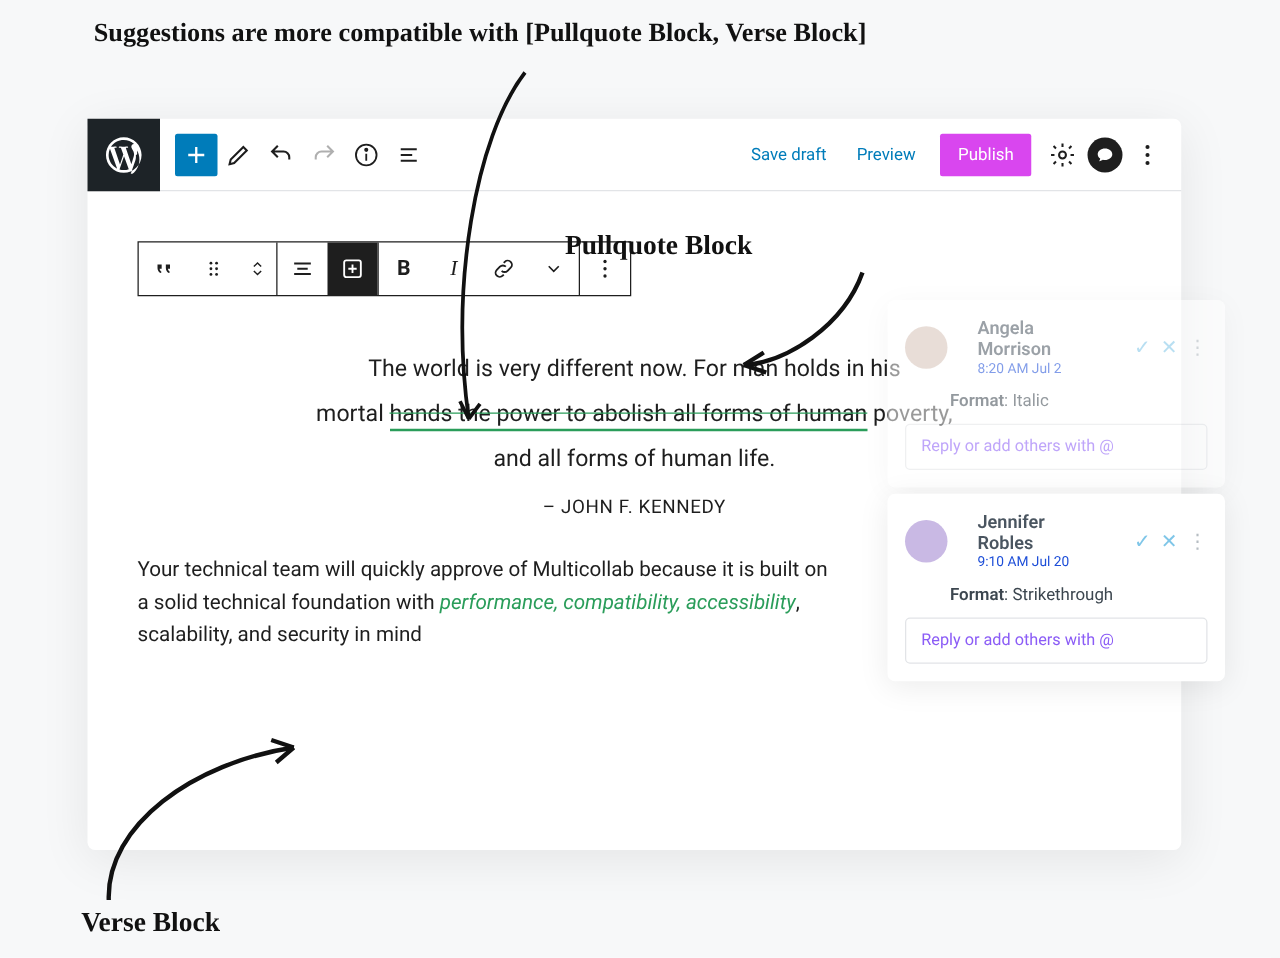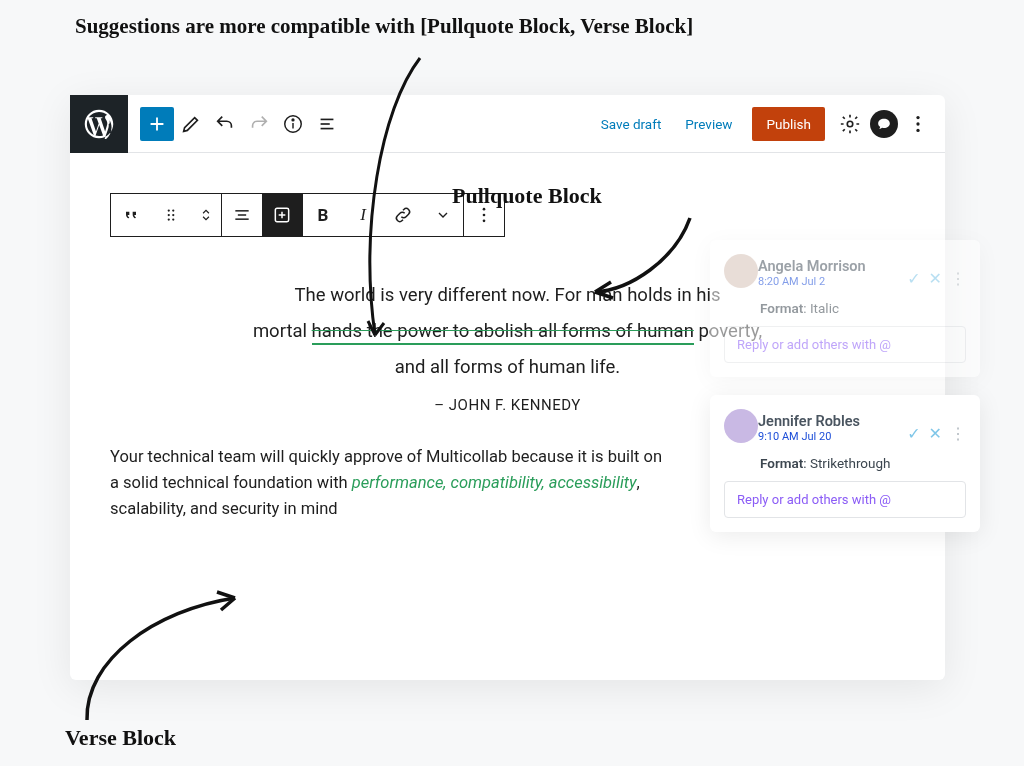--- a/index.html
+++ b/index.html
@@ -6,37 +6,37 @@
   html,body { width:1024px; height:766px; font-family: -apple-system, BlinkMacSystemFont, "Segoe UI", Roboto, sans-serif; background:#f7f8f9; overflow:hidden; position:relative;}
   .hand { font-family: "Segoe Script","Comic Sans MS",cursive; font-weight:600; color:#111; position:absolute; z-index:50;}
   .editor-window { position:absolute; left:70px; top:95px; width:875px; height:585px; background:#fff; border-radius:6px; box-shadow:0 8px 40px rgba(0,0,0,.08);}
   .topbar { height:58px; border-bottom:1px solid #e2e4e7; display:flex; align-items:center; padding:0 10px 0 0;}
   .wp-logo { width:58px; height:58px; background:#1d2327; display:flex; align-items:center; justify-content:center;}
   .wp-logo svg { fill:#fff;}
   .add-btn { width:34px; height:34px; background:#007cba; margin-left:12px; display:flex; align-items:center; justify-content:center; border-radius:2px;}
   .tb-icon { width:34px; height:34px; display:flex; align-items:center; justify-content:center; color:#1e1e1e;}
   .spacer { flex:1;}
   .link-btn { color:#007cba; font-size:13.5px; padding:8px 12px; cursor:pointer;}
-  .publish-btn { background:#c2410c; color:#fff; font-size:13.5px; padding:9px 14px; border-radius:2px; margin:0 8px;}
+  .publish-btn { background:#d946ef; color:#fff; font-size:13.5px; padding:9px 14px; border-radius:2px; margin:0 8px;}
   .right-icon { width:34px; height:34px; display:flex; align-items:center; justify-content:center; color:#1e1e1e;}
   .dark-bubble { width:28px; height:28px; border-radius:50%; background:#1e1e1e; display:flex; align-items:center; justify-content:center;}
   .content { padding: 40px 40px 0 40px; position:relative;}
   .block-toolbar { display:inline-flex; border:1px solid #1e1e1e; background:#fff;}
   .bt-group { display:flex; border-right:1px solid #1e1e1e;}
   .bt-group:last-child { border-right:none;}
   .bt-btn { width:40px; height:42px; display:flex; align-items:center; justify-content:center; color:#1e1e1e; font-family: inherit;}
   .bt-btn.inv { background:#1e1e1e; color:#fff;}
   .pullquote { margin-top:40px; text-align:center; font-size:18.5px; color:#1e1e1e; line-height:1.95;}
   .strike-green { text-decoration: line-through; text-decoration-color:#2a9d5a; border-bottom:2px solid #2a9d5a; padding-bottom:1px;}
   .cite { font-size:15px; letter-spacing:.5px; margin-top:6px; display:block;}
   .verse { margin-top:24px; font-size:16.5px; color:#1e1e1e; line-height:1.55; max-width:560px;}
   .green-italic { color:#2a9d5a; font-style:italic;}
   .comment-card { position:absolute; width:270px; background:#fff; border-radius:6px; box-shadow:0 4px 25px rgba(0,0,0,.08); padding:14px 14px 14px 14px; z-index:40;}
   .comment-card.faded { opacity:.55;}
-  .c-head { display:flex; align-items:flex-end; gap:0;}
+  .c-head { display:flex; align-items:center; gap:24px;}
   .avatar { width:34px; height:34px; border-radius:50%; background:#d7c3b8; flex:none;}
   .avatar.b { background:#c9b9e4;}
   .c-name { font-weight:600; font-size:14.5px; color:#4a5560;}
   .c-time { font-size:11px; color:#1d4ed8;}
   .c-actions { margin-left:auto; display:flex; gap:8px; align-items:center; color:#b6bdc3;}
   .chk { color:#7fc6e8;}
   .xx { color:#7fc6e8;}
   .c-format { font-size:13.5px; color:#3c464f; margin:12px 0 10px;}
   .c-format b { font-weight:600;margin-left:36px;}
   .reply { border:1px solid #e2e4e7; border-radius:4px; padding:10px 12px; font-size:13px; color:#8b5cf6;}

